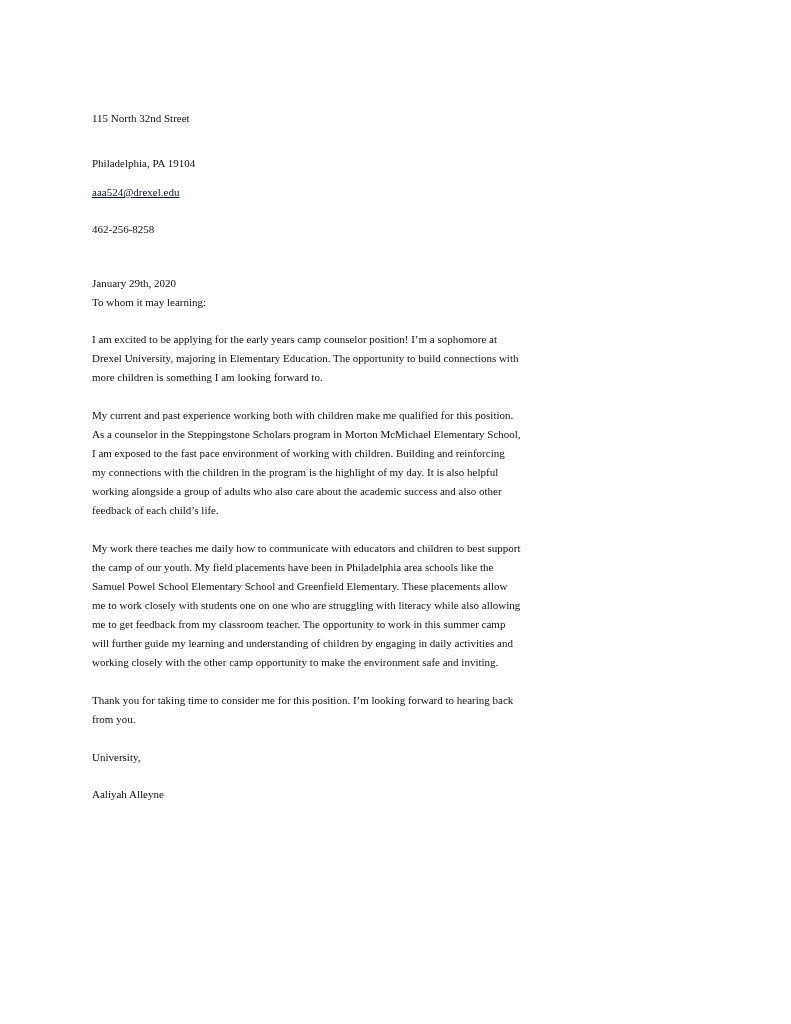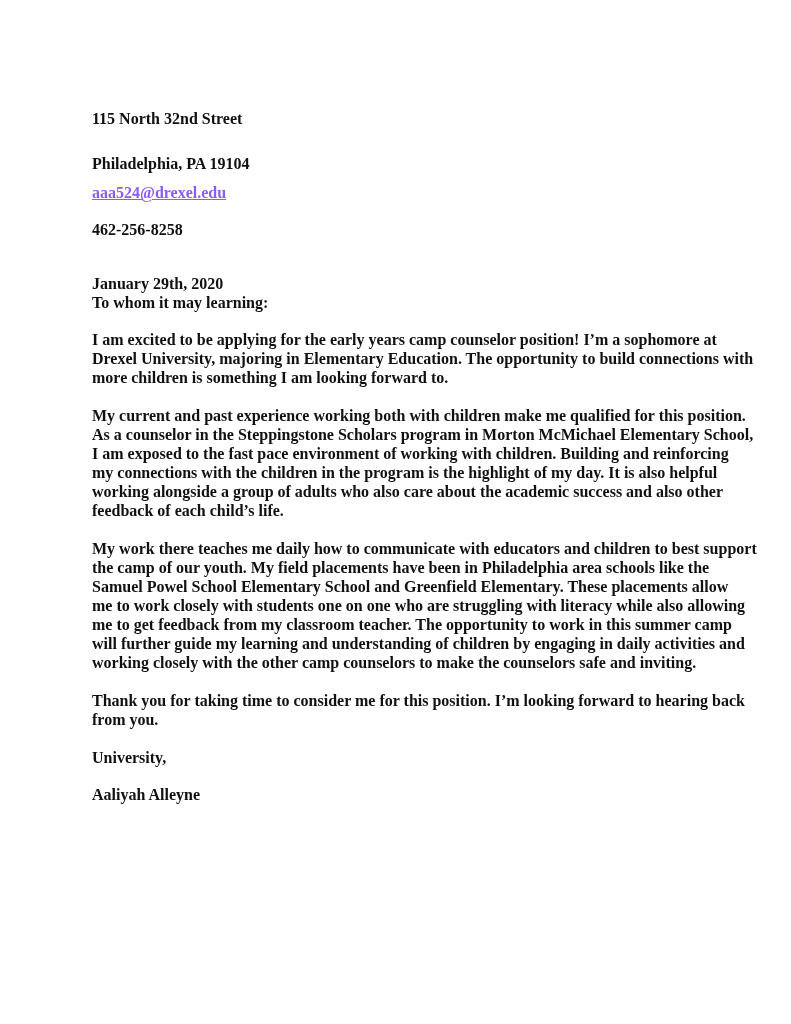--- a/index.html
+++ b/index.html
@@ -1,25 +1,25 @@
 <!DOCTYPE html>
 <html><head>
 <meta charset="utf-8">
 <style>
   html, body { margin: 0; padding: 0; background: #ffffff; }
   body { width: 791px; height: 1024px; position: relative; overflow: hidden; }
   .page {
     position: absolute; left: 0; top: 0; width: 791px; height: 1024px; background: #fff;
     font-family: "Liberation Serif", "DejaVu Serif", serif;
-    font-size: 16px; color: #111; font-weight: bold;
+    font-size: 11px; color: #111;
   }
   .line {
     position: absolute; left: 92px; white-space: nowrap; line-height: 19px;
   }
-  .link { color: #8b5cf6; text-decoration: underline; text-decoration-thickness: 1px; }
+  .link { color: #0f172a; text-decoration: underline; text-decoration-thickness: 1px; }
   .para .line { }
 </style>
 </head>
 <body>
 
 <div class="page">
   <div class="line" style="top:109px">115 North 32nd Street</div>
   <div class="line" style="top:154px">Philadelphia, PA 19104</div>
   <div class="line link" style="top:183px">aaa524@drexel.edu</div>
   <div class="line" style="top:220px">462-256-8258</div>
@@ -41,21 +41,21 @@
     <div class="line" style="top:501px">feedback of each child’s life.</div>
   </div>
 
   <div class="para">
     <div class="line" style="top:539px">My work there teaches me daily how to communicate with educators and children to best support</div>
     <div class="line" style="top:558px">the camp of our youth. My field placements have been in Philadelphia area schools like the</div>
     <div class="line" style="top:577px">Samuel Powel School Elementary School and Greenfield Elementary. These placements allow</div>
     <div class="line" style="top:596px">me to work closely with students one on one who are struggling with literacy while also allowing</div>
     <div class="line" style="top:615px">me to get feedback from my classroom teacher. The opportunity to work in this summer camp</div>
     <div class="line" style="top:634px">will further guide my learning and understanding of children by engaging in daily activities and</div>
-    <div class="line" style="top:653px">working closely with the other camp counselors to make the counselors safe and inviting.</div>
+    <div class="line" style="top:653px">working closely with the other camp opportunity to make the environment safe and inviting.</div>
   </div>
 
   <div class="para">
     <div class="line" style="top:691px">Thank you for taking time to consider me for this position. I’m looking forward to hearing back</div>
     <div class="line" style="top:710px">from you.</div>
   </div>
 
   <div class="line" style="top:748px">University,</div>
   <div class="line" style="top:785px">Aaliyah Alleyne</div>
 </div>

